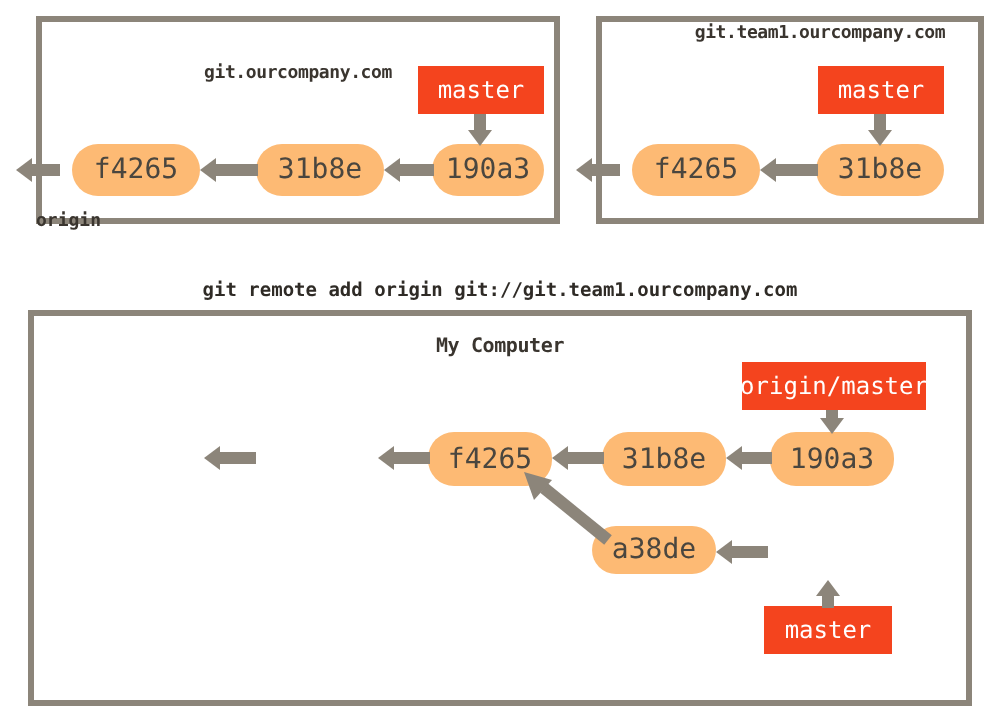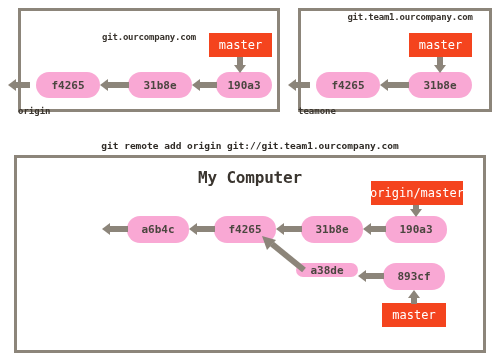--- a/index.html
+++ b/index.html
@@ -32,28 +32,27 @@
     text-align:left;
     font-weight:bold;
     font-size:9px;
     color:#3a352f;
     white-space:nowrap;
   }
 
   
   .commit{
     position:absolute;
-    background:#f9a8d4;
+    background:#fdba74;
     border-radius:13px;
     display:flex;align-items:center;justify-content:center;
-    font-size:11px;
+    font-size:14px;
     color:#4a463f;
     box-sizing:border-box;
     white-space:nowrap;
-    font-weight:bold;
   }
 
   
   .branch{
     position:absolute;
     background:#f4441e;
     display:flex;align-items:center;justify-content:center;
     font-size:12px;
     color:#ffffff;
     box-sizing:border-box;
@@ -118,60 +117,57 @@
   <div class="arrow-h-head" style="left:192px;top:79px;"></div>
 
   <div class="branch" style="left:209px;top:33px;width:63px;height:24px;">master</div>
   <div class="arrow-v" style="left:237px;top:57px;height:10px;"></div>
   <div class="arrow-v-head" style="left:234px;top:65px;"></div>
 
   <div class="panel" style="left:298px;top:8px;width:194px;height:104px;"></div>
 
   <div class="panel-title" style="left:298px;width:224px;top:12px;">git.team1.ourcompany.com</div>
 
-  <div class="panel-footer" style="left:298px;width:194px;top:106px;">teamone</div>
 
   <div class="arrow-h" style="left:292px;top:82px;width:18px;"></div>
   <div class="arrow-h-head" style="left:288px;top:79px;"></div>
 
   <div class="commit" style="left:316px;top:72px;width:64px;height:26px;">f4265</div>
   <div class="commit" style="left:408px;top:72px;width:64px;height:26px;">31b8e</div>
 
   <div class="arrow-h" style="left:387px;top:82px;width:22px;"></div>
   <div class="arrow-h-head" style="left:380px;top:79px;"></div>
 
   <div class="branch" style="left:409px;top:33px;width:63px;height:24px;">master</div>
   <div class="arrow-v" style="left:437px;top:57px;height:10px;"></div>
   <div class="arrow-v-head" style="left:434px;top:65px;"></div>
 
   <div class="command" style="top:140px;">git remote add origin git://git.team1.ourcompany.com</div>
 
   <div class="panel" style="left:14px;top:155px;width:472px;height:198px;"></div>
 
-  <div class="panel-title" style="left:14px;width:472px;top:168px;font-size:16px;">My Computer</div>
+  <div class="panel-title" style="left:14px;width:472px;top:168px;font-size:10px;">My Computer</div>
 
-  <div class="commit" style="left:127px;top:216px;width:62px;height:27px;">a6b4c</div>
   <div class="commit" style="left:214px;top:216px;width:62px;height:27px;">f4265</div>
   <div class="commit" style="left:301px;top:216px;width:62px;height:27px;">31b8e</div>
   <div class="commit" style="left:385px;top:216px;width:62px;height:27px;">190a3</div>
 
   <div class="arrow-h" style="left:109px;top:226px;width:19px;"></div>
   <div class="arrow-h-head" style="left:102px;top:223px;"></div>
 
   <div class="arrow-h" style="left:196px;top:226px;width:19px;"></div>
   <div class="arrow-h-head" style="left:189px;top:223px;"></div>
 
   <div class="arrow-h" style="left:283px;top:226px;width:19px;"></div>
   <div class="arrow-h-head" style="left:276px;top:223px;"></div>
 
   <div class="arrow-h" style="left:370px;top:226px;width:16px;"></div>
   <div class="arrow-h-head" style="left:363px;top:223px;"></div>
 
-  <div class="commit" style="left:296px;top:263px;width:62px;height:14px;">a38de</div>
-  <div class="commit" style="left:383px;top:263px;width:62px;height:27px;">893cf</div>
+  <div class="commit" style="left:296px;top:263px;width:62px;height:24px;">a38de</div>
 
   <div class="arrow-h" style="left:365px;top:273px;width:19px;"></div>
   <div class="arrow-h-head" style="left:358px;top:270px;"></div>
 
   <svg class="arrow-diag" style="left:262px;top:236px;width:46px;height:38px;" viewBox="0 0 46 38">
     <line x1="42" y1="34" x2="10" y2="8" stroke="#8c857a" stroke-width="6"></line>
     <polygon points="0,0 14,4 5,14" fill="#8c857a"></polygon>
   </svg>
 
   <div class="branch" style="left:371px;top:181px;width:92px;height:24px;">origin/master</div>

